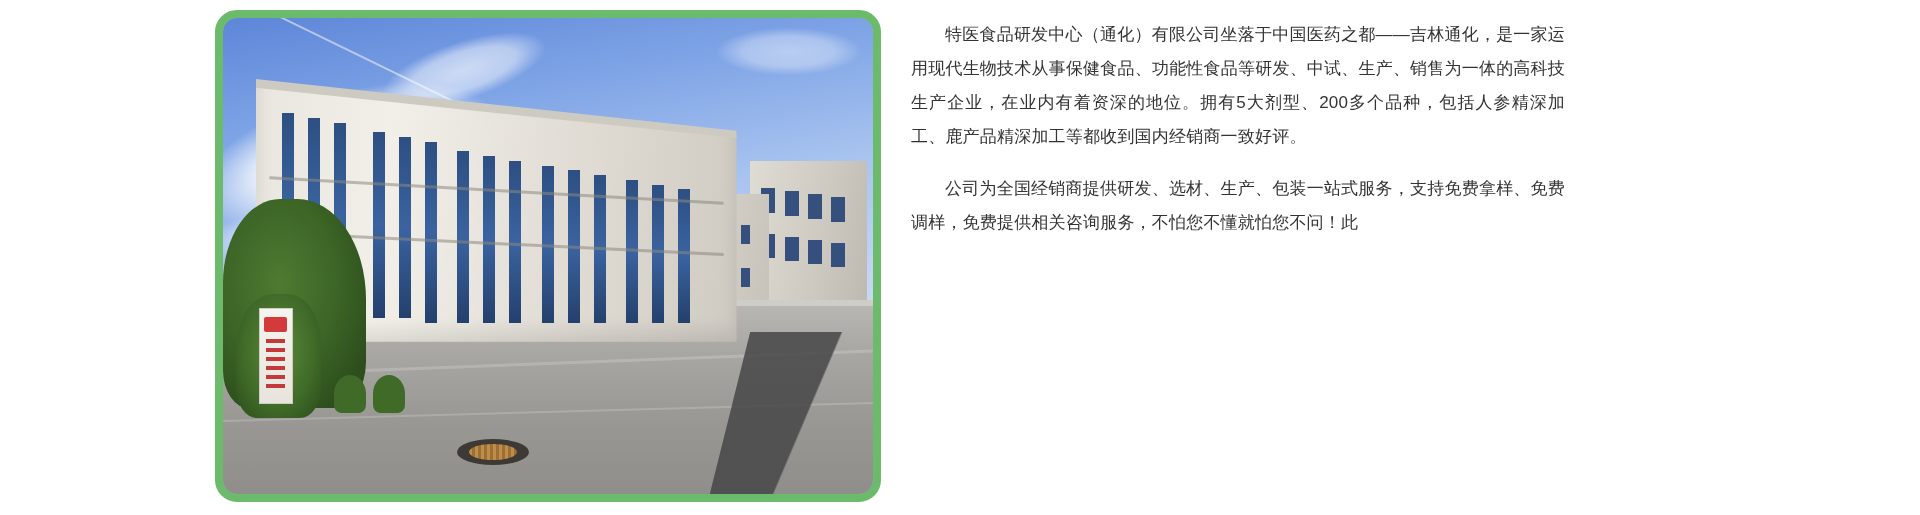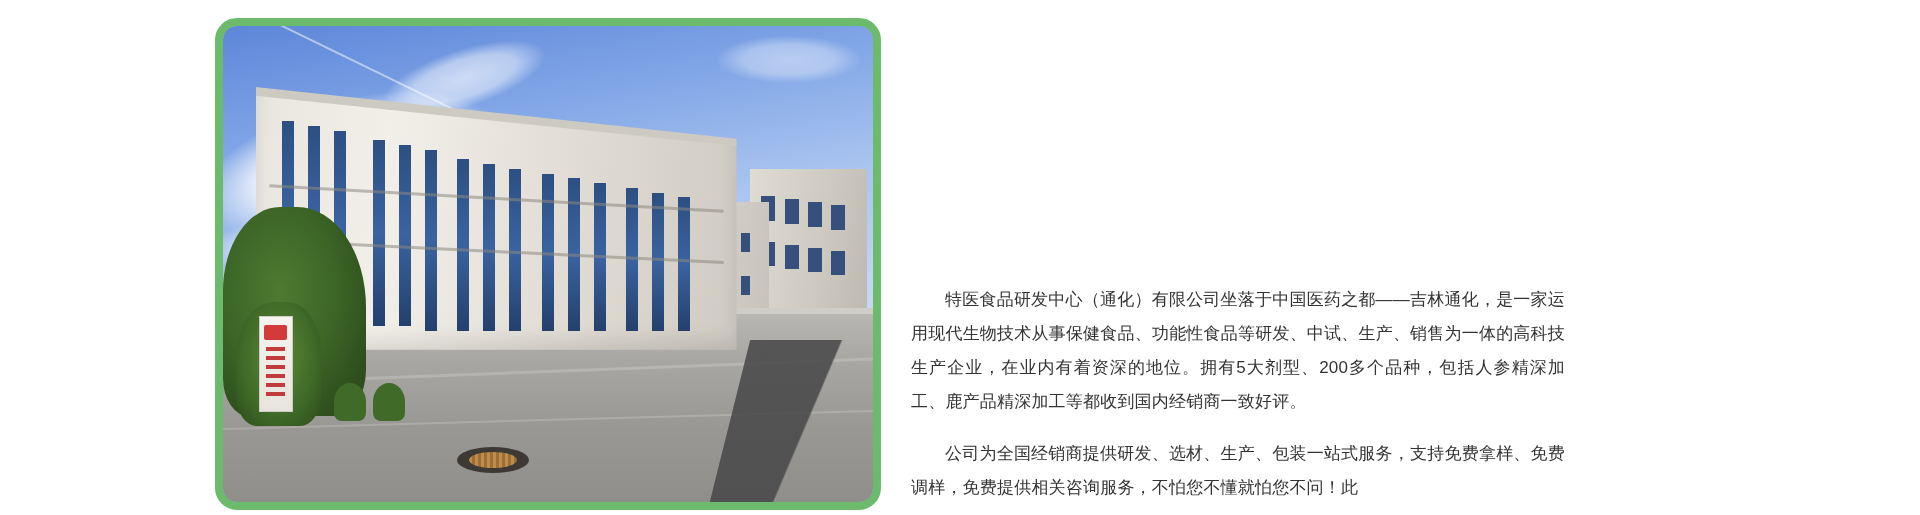--- a/index.html
+++ b/index.html
@@ -23,21 +23,21 @@
   }
 
   
   .content-row {
     position: absolute;
     left: 215px;
     top: 10px;
     width: 1350px;
     height: 500px;
     display: flex;
-    align-items: flex-end;
+    align-items: flex-start;
     gap: 30px;
   }
 
   
   .photo-frame {
     position: relative;
     flex: 0 0 auto;
     width: 666px;
     height: 492px;
     border: 8px solid #6cbb6c;

